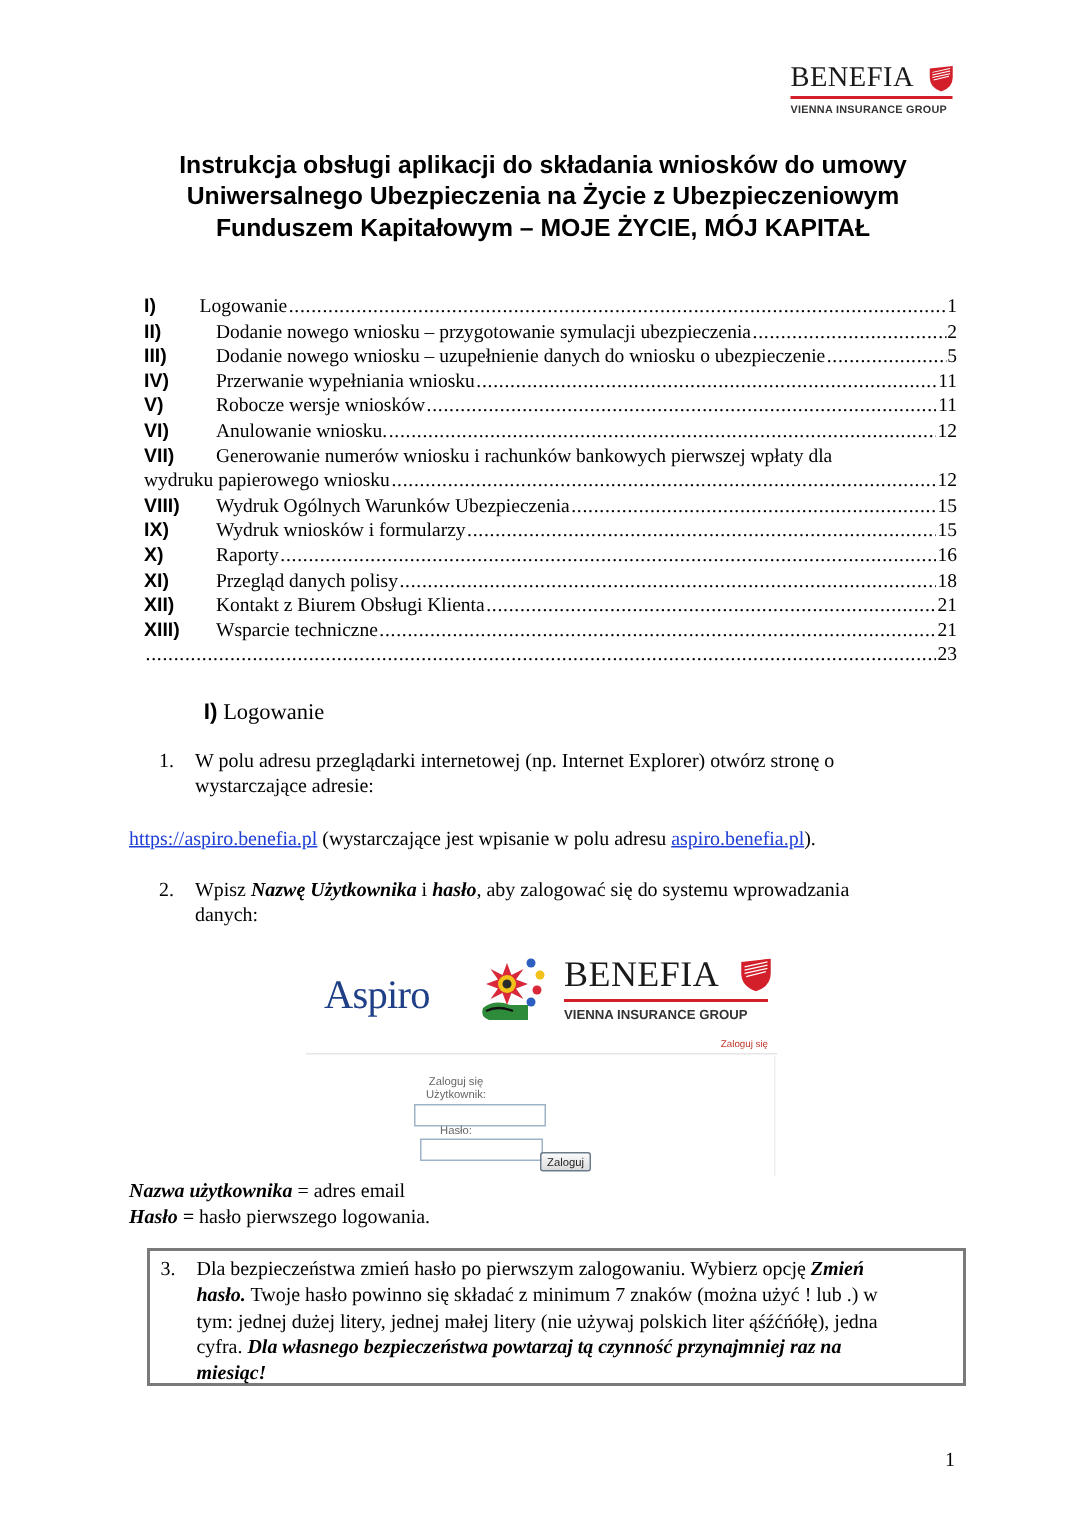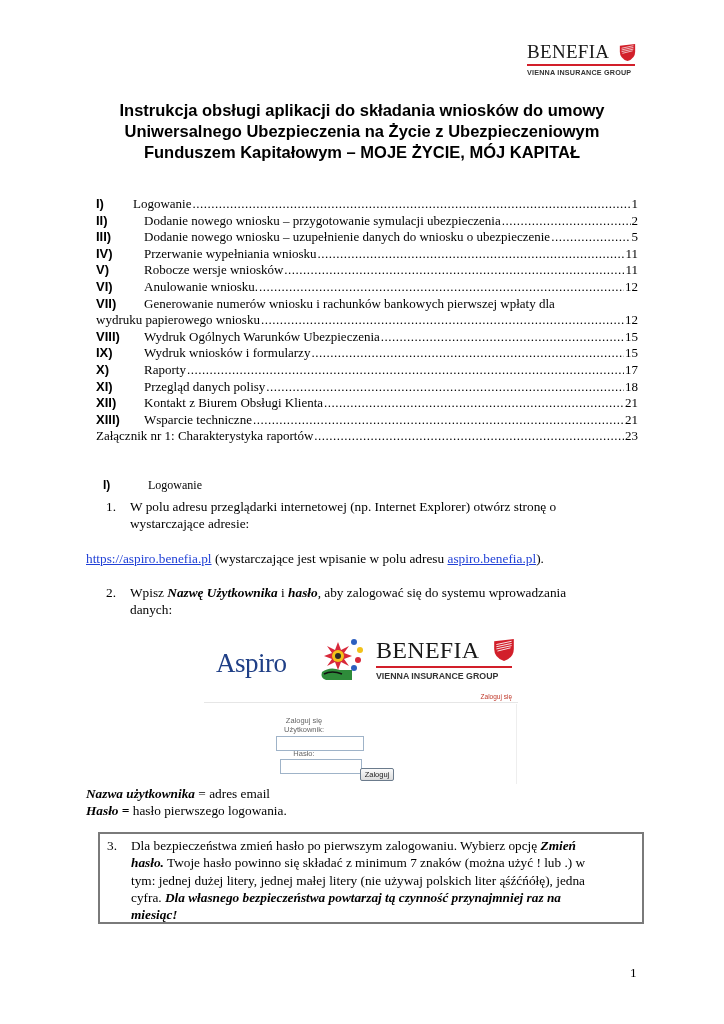--- a/index.html
+++ b/index.html
@@ -25,21 +25,21 @@
     .toc-row { display: flex; align-items: baseline; white-space: nowrap; }
     .toc-num { font-family: "Liberation Sans", sans-serif; font-weight: bold; font-size: 13px; width: 46px; flex: none; }
     .toc-num.n1 { width: 37px; }
     .toc-num.n2 { width: 48px; }
     .toc-label { flex: none; }
     .toc-dots { flex: 1 1 auto; overflow: hidden; margin: 0 1px; }
     .toc-dots::before { content: "................................................................................................................................................................................"; letter-spacing: 0.5px; }
     .toc-page { flex: none; }
 
     
-    .sec-head { left: 103px; top: 478px; font-size: 12px; }
+    .sec-head { left: 103px; top: 466px; font-size: 15px; text-align: right; }
     .sec-head .n { font-family: "Liberation Sans", sans-serif; font-weight: bold; display: inline-block; width: 42px; }
 
     .para { font-size: 13.3px; line-height: 17px; }
     .item1 { left: 106px; top: 498px; width: 520px; }
     .item-num { display: inline-block; width: 24px; }
     .indent { padding-left: 24px; display: block; }
     .url-line { left: 86px; top: 550px; white-space: nowrap; }
     a.link { color: #1f3fd6; text-decoration: underline; }
     .item2 { left: 106px; top: 584px; width: 520px; }
 
@@ -149,42 +149,41 @@
   <div class="toc-row">
     <span class="toc-num n2">IX)</span>
     <span class="toc-label">Wydruk wniosków i formularzy</span>
     <span class="toc-dots"></span>
     <span class="toc-page">15</span>
   </div>
   <div class="toc-row">
     <span class="toc-num n2">X)</span>
     <span class="toc-label">Raporty</span>
     <span class="toc-dots"></span>
-    <span class="toc-page">17</span>
+    <span class="toc-page">16</span>
   </div>
   <div class="toc-row">
     <span class="toc-num n2">XI)</span>
     <span class="toc-label">Przegląd danych polisy</span>
     <span class="toc-dots"></span>
     <span class="toc-page">18</span>
   </div>
   <div class="toc-row">
     <span class="toc-num n2">XII)</span>
     <span class="toc-label">Kontakt z Biurem Obsługi Klienta</span>
     <span class="toc-dots"></span>
     <span class="toc-page">21</span>
   </div>
   <div class="toc-row">
     <span class="toc-num n2">XIII)</span>
     <span class="toc-label">Wsparcie techniczne</span>
     <span class="toc-dots"></span>
     <span class="toc-page">21</span>
   </div>
   <div class="toc-row">
-    <span class="toc-label">Załącznik nr 1: Charakterystyka raportów</span>
     <span class="toc-dots"></span>
     <span class="toc-page">23</span>
   </div>
 </div>
 
 <div class="abs sec-head">
   <span class="n">I)</span>
   <span>Logowanie</span>
 </div>
 

